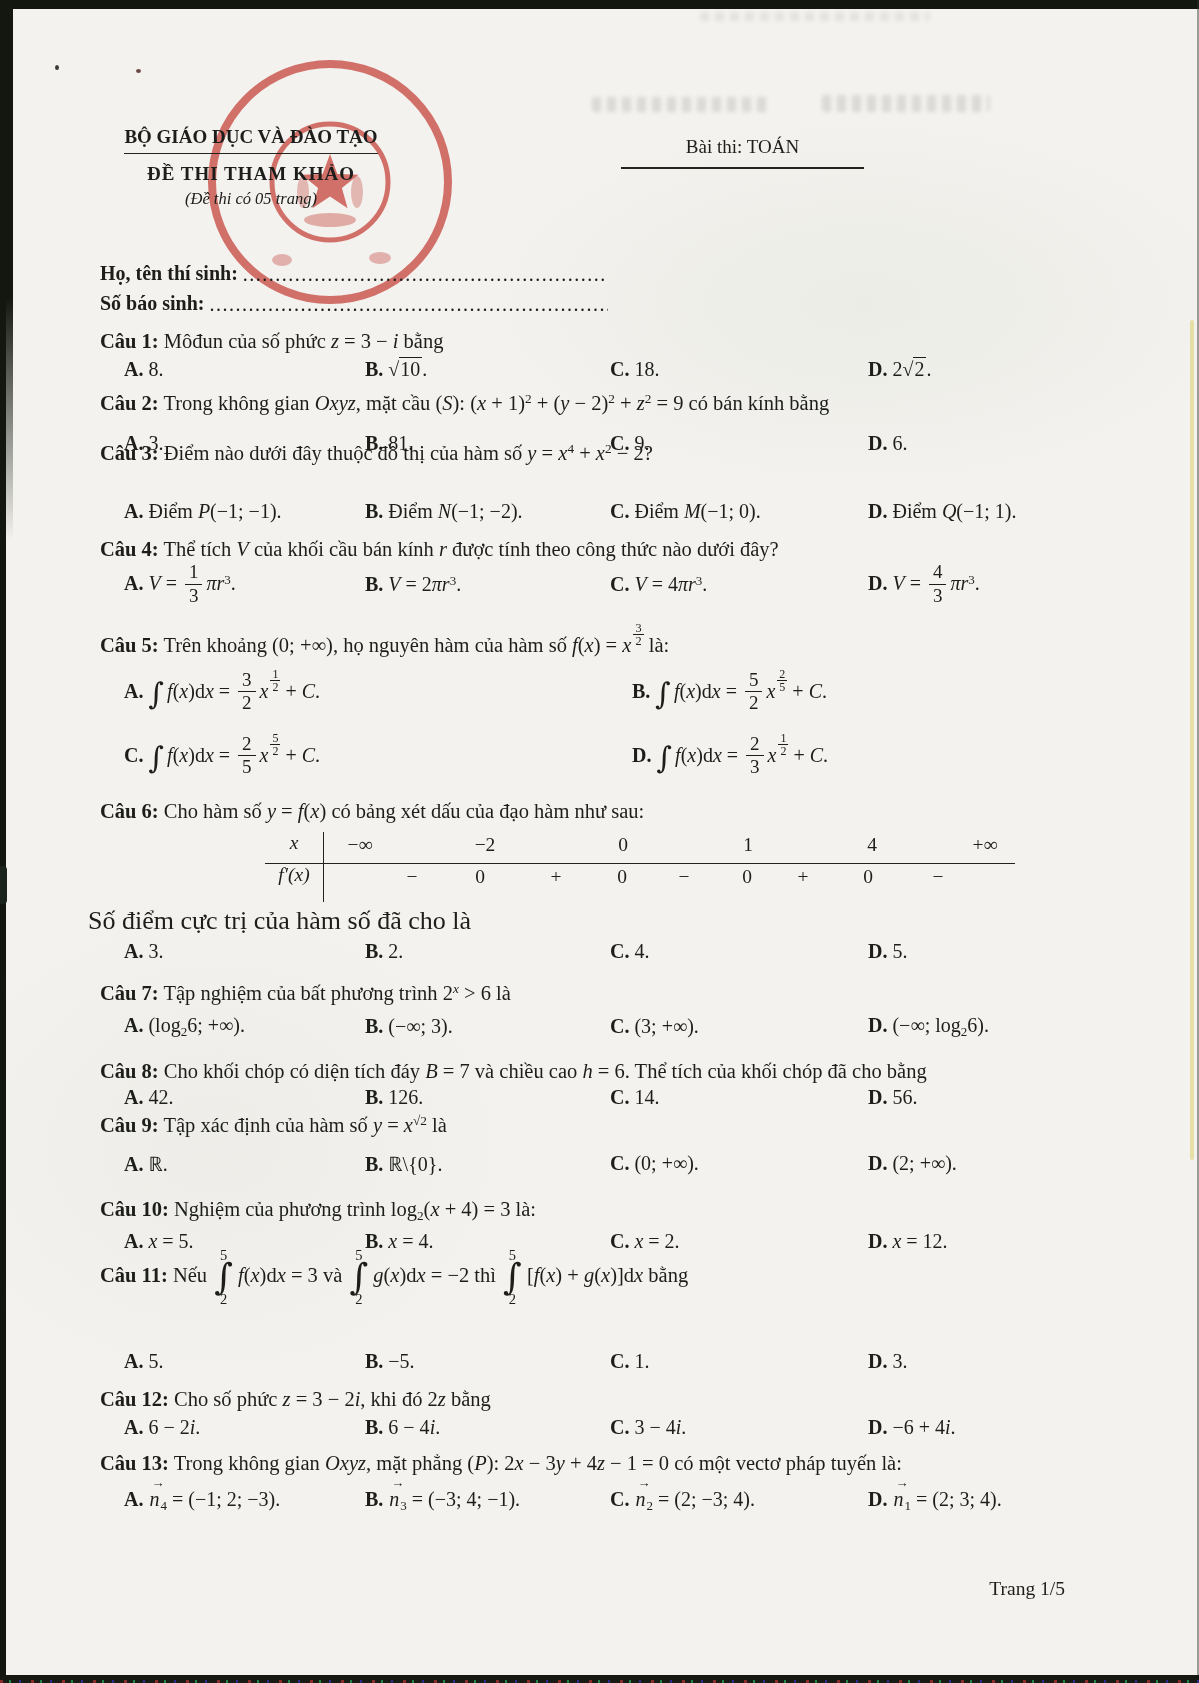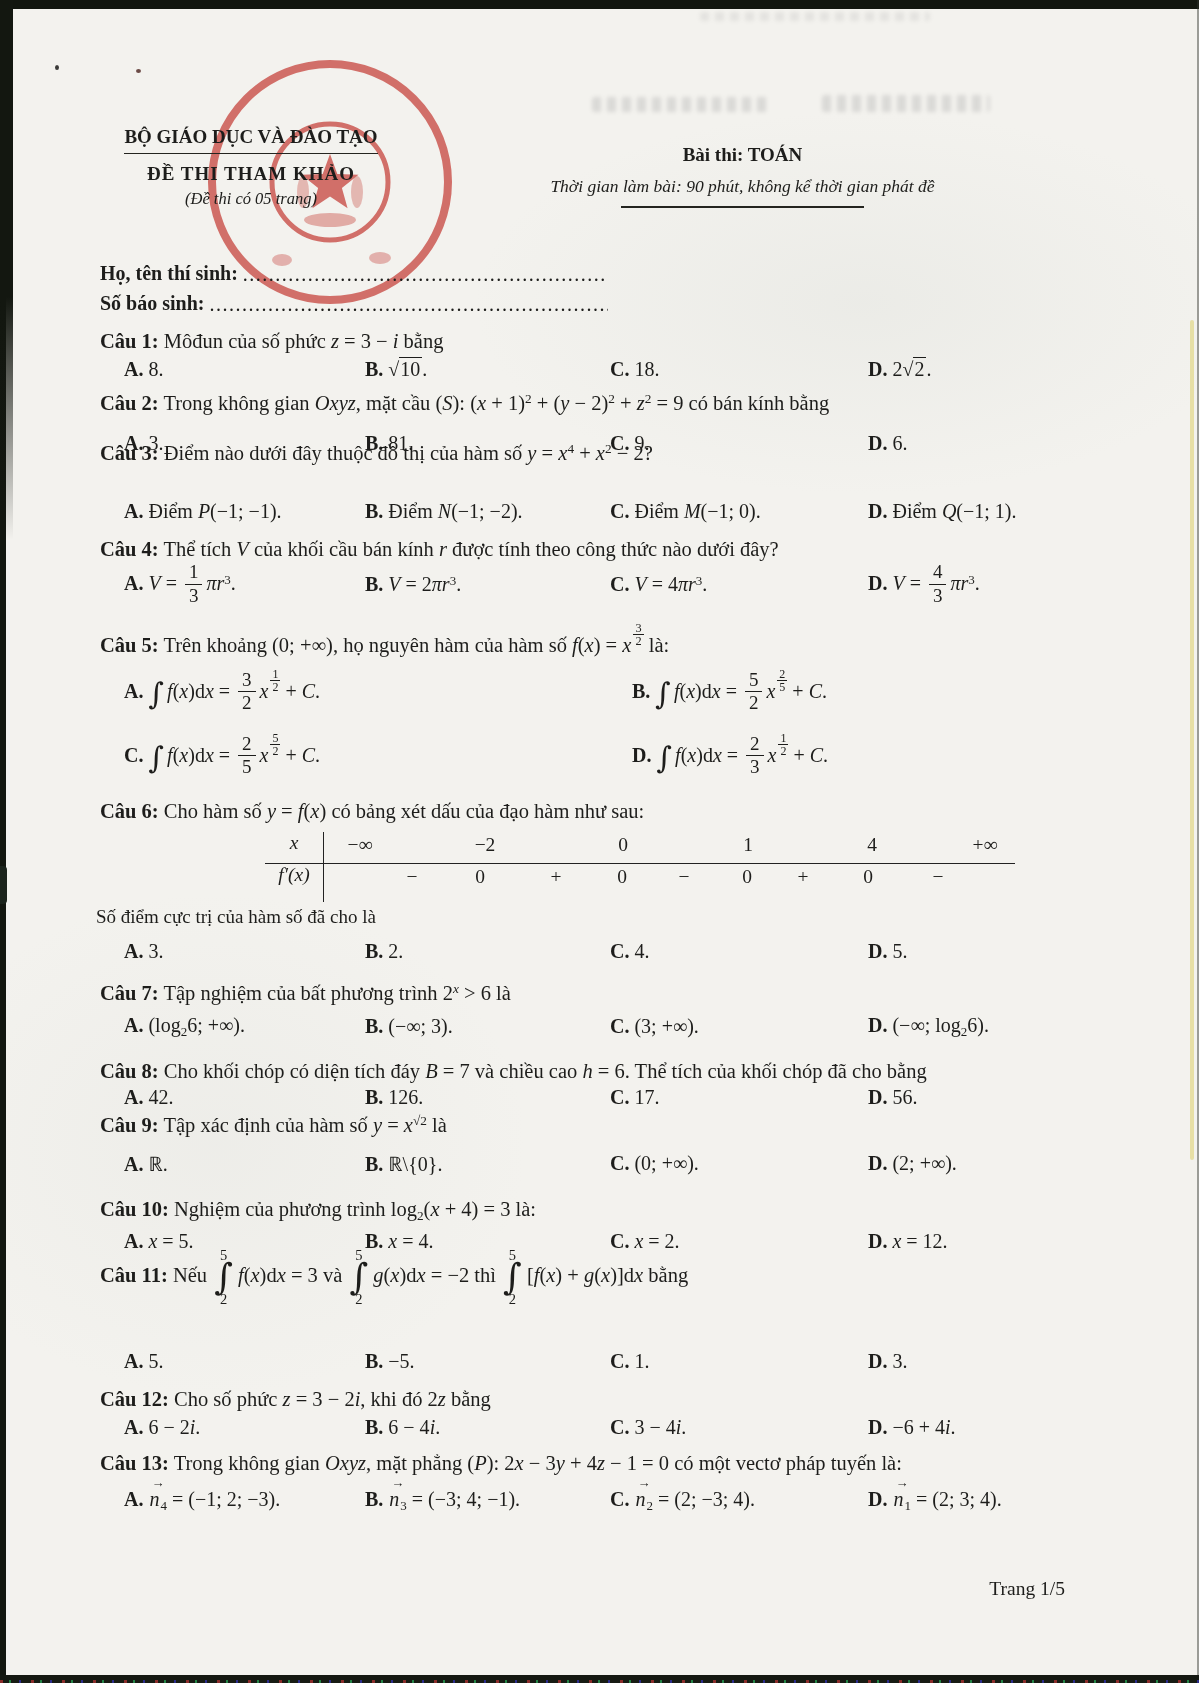--- a/index.html
+++ b/index.html
@@ -29,21 +29,21 @@
   .g1{left:592px;top:97px;width:178px;height:15px}
   .g2{left:822px;top:95px;width:168px;height:17px}
   .g3{left:700px;top:12px;width:230px;height:9px;opacity:.28}
   
   .hdr-left{left:100px;top:126px;width:302px;text-align:center}
   .ministry{display:inline-block;font-weight:bold;font-size:19px;border-bottom:1.6px solid #24241f;padding-bottom:5px;white-space:nowrap}
   .examtype{font-weight:bold;font-size:19px;margin-top:9px;letter-spacing:1px}
   .pagesnote{font-style:italic;font-size:16.5px;margin-top:4px}
   .hdr-right{left:420px;top:124px;width:645px;text-align:center}
   .extitle{font-weight:bold;font-size:20.5px;white-space:nowrap}
-  .subject{font-weight:bold;font-size:19px;margin-top:20px}
+  .subject{font-weight:normal;font-size:19px;margin-top:12px}
   .duration{font-style:italic;font-size:17.5px;margin-top:10px}
   .dur-line{width:243px;border-bottom:2px solid #24241f;margin:9px auto 0}
   
   .field{left:100px;font-weight:bold;font-size:20px;white-space:nowrap}
   .dots{font-weight:normal;letter-spacing:1.5px;display:inline-block;overflow:hidden;vertical-align:bottom;height:22px}
   .dots-name{width:362px}.dots-id{width:398px}
   
   .q{left:100px;width:935px;font-size:20.5px;line-height:1.28}
   .ql{font-weight:bold}
   .opts{left:100px;width:1010px;display:grid;grid-template-columns:241px 245px 258px auto;
@@ -66,21 +66,21 @@
   .bi .s{font-size:36px;line-height:.8;font-family:"DejaVu Serif",serif}
   .vec{display:inline-block;position:relative;padding:0 1px}
   .vec::before{content:"→";position:absolute;left:3px;top:-13px;font-size:13px}
   
   .xdt{left:265px;top:832px;width:750px;font-size:19.5px}
   .xdt .row{position:relative;height:31px}
   .xdt .row2{height:38px}
   .xdt .hd{position:absolute;left:0;top:0;width:58px;height:100%;text-align:center;font-style:italic;border-right:1.8px solid #222}
   .xdt .row1{border-bottom:1.8px solid #222}
   .xdt .cell{position:absolute;transform:translateX(-50%);top:2px;white-space:nowrap}
-  .note{left:96px;font-size:19px}
+  .note{left:88px;font-size:26px}
   .footer{right:134px;top:1578px;font-size:19.5px}
   .stamp{left:190px;top:42px;opacity:.72;mix-blend-mode:multiply}
 </style>
 </head>
 <body>
 
 <div class="abs frame-top"></div>
 <div class="abs frame-left"></div>
 <div class="abs frame-wedge"></div>
 <div class="abs frame-right"></div>
@@ -111,21 +111,20 @@
   </text>
 </svg>
 
 <div class="abs hdr-left">
   <div class="ministry">BỘ GIÁO DỤC VÀ ĐÀO TẠO</div>
   <div class="examtype">ĐỀ THI THAM KHẢO</div>
   <div class="pagesnote">(Đề thi có 05 trang)</div>
 </div>
 <div class="abs hdr-right">
   <div class="subject">Bài thi: TOÁN</div>
-  <div class="duration">Thời gian làm bài: 90 phút, không kể thời gian phát đề</div>
   <div class="dur-line"></div>
 </div>
 
 <div class="abs field" style="top:262px">
   <b>Họ, tên thí sinh:</b>
   <span class="dots dots-name">........................................................................................................................</span>
 </div>
 <div class="abs field" style="top:292px">
   <b>Số báo sinh:</b>
   <span class="dots dots-id">........................................................................................................................</span>
@@ -218,21 +217,21 @@
   <span class="opt"><b>B.</b> <span>(−∞; 3).</span></span>
   <span class="opt"><b>C.</b> <span>(3; +∞).</span></span>
   <span class="opt"><b>D.</b> <span>(−∞; log<sub>2</sub>6).</span></span>
 </div>
 
 <div class="abs q" style="top:1058px">
   <b class="ql">Câu 8:</b> <span>Cho khối chóp có diện tích đáy <i>B</i> = 7 và chiều cao <i>h</i> = 6. Thể tích của khối chóp đã cho bằng</span></div>
 <div class="abs opts" style="top:1086px">
   <span class="opt"><b>A.</b> <span>42.</span></span>
   <span class="opt"><b>B.</b> <span>126.</span></span>
-  <span class="opt"><b>C.</b> <span>17.</span></span>
+  <span class="opt"><b>C.</b> <span>14.</span></span>
   <span class="opt"><b>D.</b> <span>56.</span></span>
 </div>
 
 <div class="abs q" style="top:1112px">
   <b class="ql">Câu 9:</b> <span>Tập xác định của hàm số <i>y</i> = <i>x</i><sup>√2</sup> là</span></div>
 <div class="abs opts" style="top:1150px">
   <span class="opt"><b>A.</b> <span>ℝ.</span></span>
   <span class="opt"><b>B.</b> <span>ℝ\{0}.</span></span>
   <span class="opt"><b>C.</b> <span>(0; +∞).</span></span>
   <span class="opt"><b>D.</b> <span>(2; +∞).</span></span>

